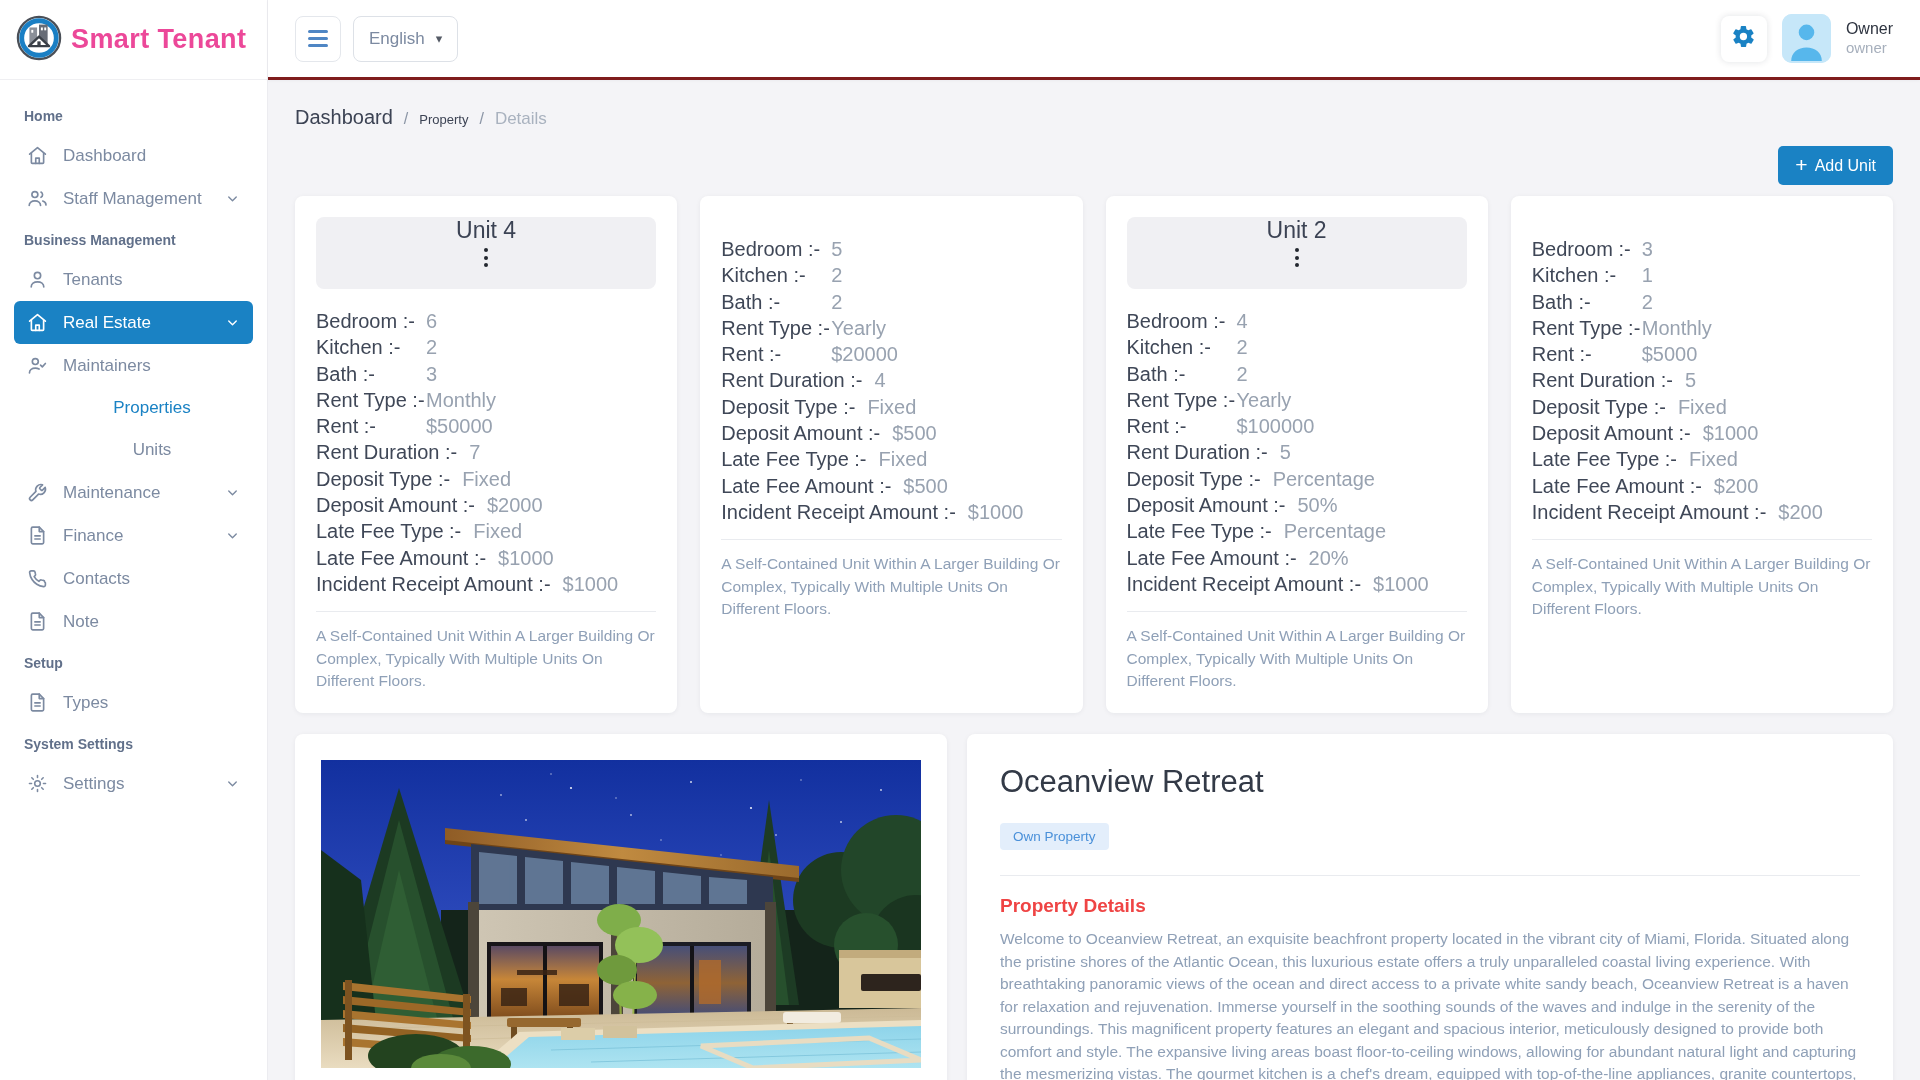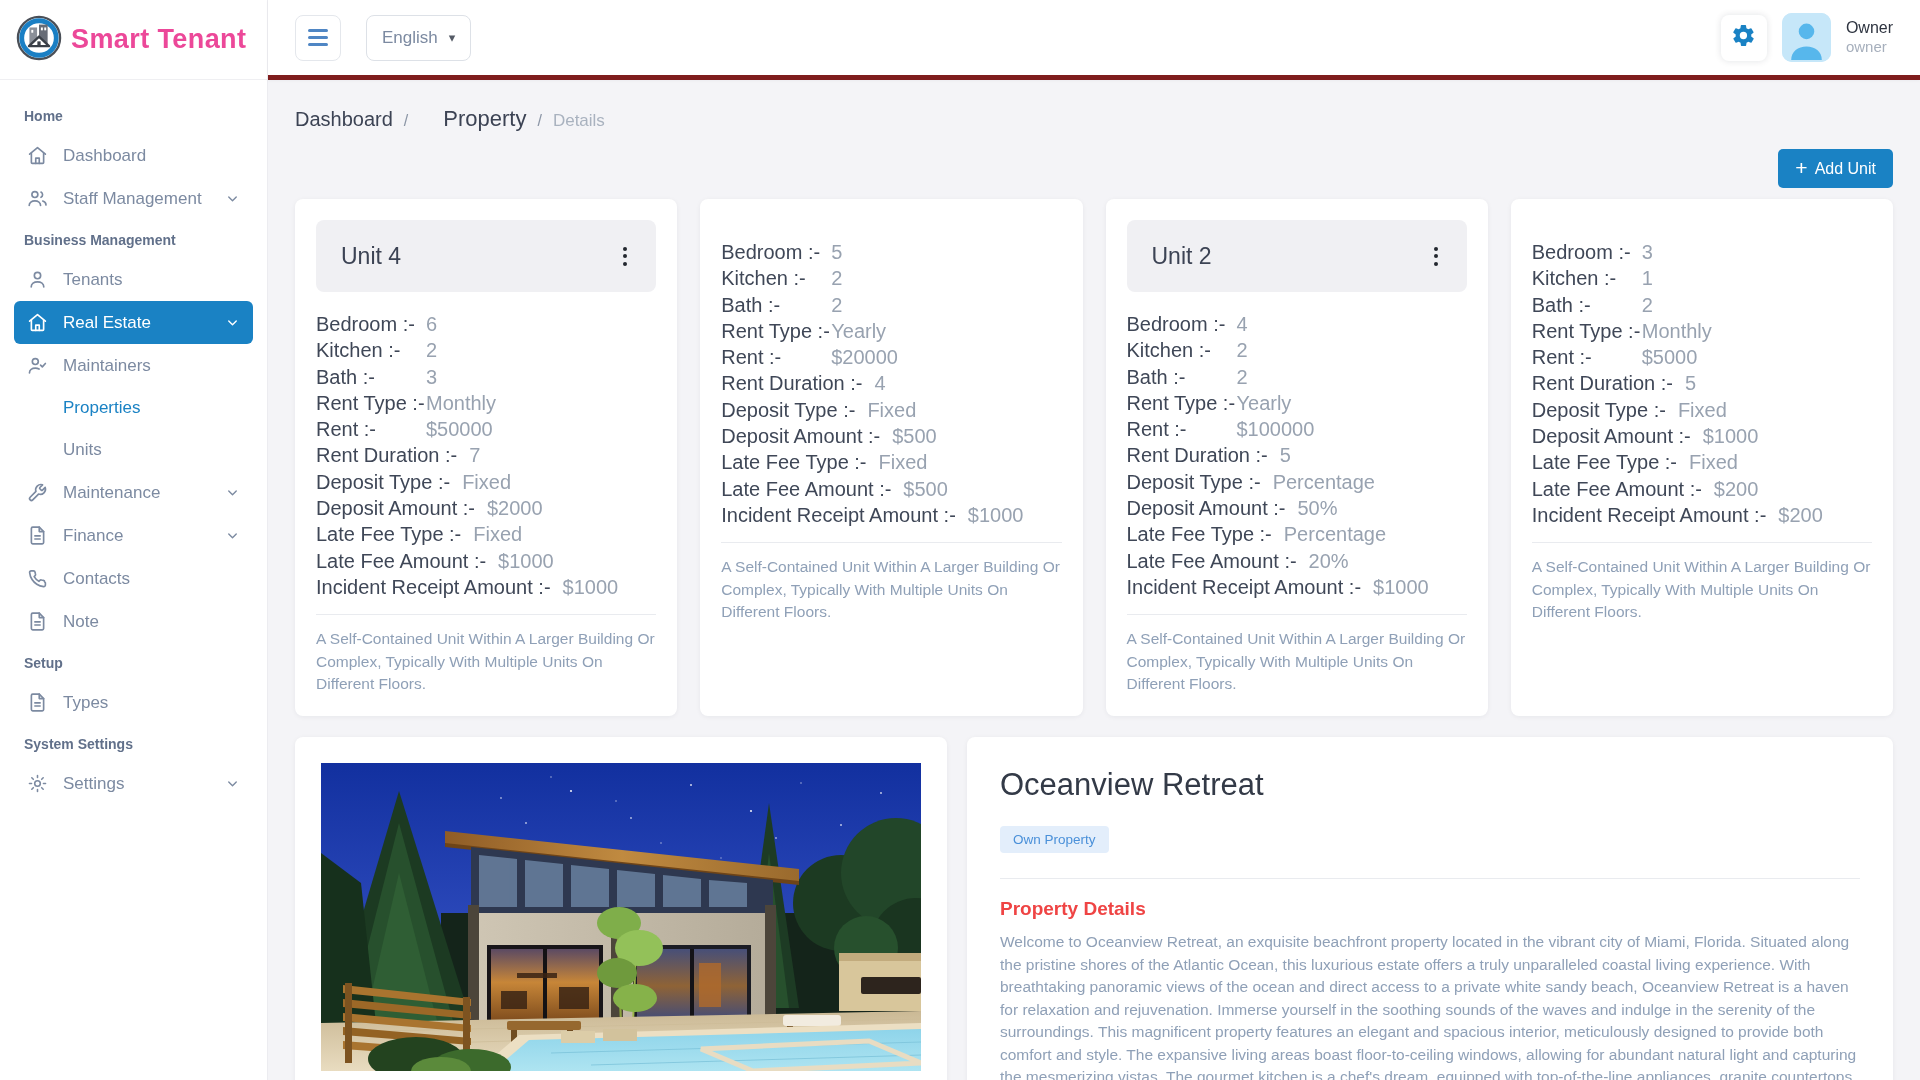--- a/index.html
+++ b/index.html
@@ -12,27 +12,27 @@
   .logo-title { font-size:27px; font-weight:700; color:#ec4899; letter-spacing:.4px; }
   .nav { padding:16px 14px; }
   .section-label { font-size:14px; font-weight:700; color:#61708a; padding:12px 10px 10px; }
   .nav-item { display:flex; align-items:center; gap:15px; padding:11px 13px; border-radius:6px;
               color:#7c8aa1; font-size:17px; cursor:pointer; }
   .nav-item .nav-icon { display:flex; width:21px; height:21px; }
   .nav-item .nav-icon svg { width:21px; height:21px; }
   .nav-item .chev { margin-left:auto; display:flex; }
   .nav-item .chev svg { width:15px; height:15px; }
   .nav-item.active { background:#1a82c4; color:#fff; }
-  .sub-item { padding:11px 12px 11px 49px; font-size:17px; color:#7c8aa1; cursor:pointer; }
+  .sub-item { padding:11px 12px 11px 49px; font-size:17px; color:#7c8aa1; cursor:pointer;text-align:center; }
   .sub-item.active { color:#1a82c4; }
 
   
   .main { flex:1; display:flex; flex-direction:column; min-width:0; }
-  .topbar { height:80px; background:#fff; display:flex; align-items:center; gap:25px;
-            padding:0 27px; border-bottom:5px solid #7f1d1d; box-shadow:0 1px 3px rgba(20,25,40,.04); }
+  .topbar { height:80px; background:#fff; display:flex; align-items:center; gap:12px;
+            padding:0 27px; border-bottom:3px solid #7f1d1d; box-shadow:0 1px 3px rgba(20,25,40,.04); }
   .icon-btn { width:46px; height:46px; background:#fff; border:1px solid #e4e7ec; border-radius:8px;
               display:grid; place-items:center; cursor:pointer; }
   .hamburger { display:flex; flex-direction:column; gap:4px; }
   .hamburger i { display:block; width:20px; height:3px; border-radius:2px; background:#4f86c4; }
   .lang-select { height:46px; border:1px solid #dde1e7; border-radius:8px; padding:0 15px;
                  display:flex; align-items:center; gap:11px; color:#7c8aa1; font-size:17px;
                  background:#fff; cursor:pointer; }
   .lang-caret { color:#555b66; font-size:13px; }
   .topbar-right { margin-left:auto; display:flex; align-items:center; gap:15px; }
   .gear-btn { border:none; box-shadow:0 0 7px rgba(20,25,40,.12); }
@@ -40,33 +40,33 @@
   .avatar { width:49px; height:49px; border-radius:10px; background:#c6e7f9; overflow:hidden; cursor:pointer; }
   .user-block { line-height:1.25; }
   .user-name { font-size:16px; color:#2e3440; }
   .user-role { font-size:15px; color:#a6afbc; }
 
   
   .content { flex:1; padding:26px 27px; overflow:hidden; }
   .breadcrumb { display:flex; align-items:baseline; gap:11px; }
   .bc-root { font-size:20px; color:#3c4354; cursor:pointer; }
   .bc-sep { font-size:16px; color:#8b95a5; }
-  .bc-mid { font-size:22px; color:#3c4354; cursor:pointer;margin-left:24px; }
+  .bc-mid { font-size:13px; color:#3c4354; cursor:pointer; }
   .bc-last { font-size:17px; color:#a9b2bf; }
   .actions-row { display:flex; justify-content:flex-end; margin:17px 0 11px; }
   .add-unit-btn { background:#1a82c4; color:#fff; border:none; border-radius:5px; height:39px;
                   padding:0 17px; font-size:16px; font-family:inherit; display:flex; align-items:center;
                   gap:7px; cursor:pointer; }
   .add-unit-btn .plus { font-size:21px; font-weight:400; line-height:1; margin-top:-2px; }
 
   
   .cards-row { display:grid; grid-template-columns:repeat(4,1fr); gap:23px; }
   .unit-card { background:#fff; border-radius:8px; box-shadow:0 1px 5px rgba(25,30,45,.06); padding:21px; }
   .unit-header { background:#f0f0f3; border-radius:8px; height:72px; display:flex; align-items:center;
-                 justify-content:space-between; padding:0 25px; }
+                 justify-content:flex-start; padding:0 25px;flex-direction:column; }
   .unit-title { font-size:23px; font-weight:500; color:#3c4354; }
   .kebab { display:flex; flex-direction:column; gap:3.5px; cursor:pointer; padding:4px; }
   .kebab i { width:4px; height:4px; border-radius:50%; background:#23272f; }
   .unit-body { padding-top:19px; }
   .u-row { display:flex; font-size:20px; line-height:26.3px; color:#3f4757; white-space:nowrap;gap:12px; }
   .u-row.cols .u-label { width:98px; flex-shrink:0; }
   .u-value { color:#98a2b0; }
   .u-divider { border-top:1px solid #e9ebef; margin:14px 0 13px; }
   .u-desc { color:#8fa0b7; font-size:15.5px; line-height:1.44; }
 

